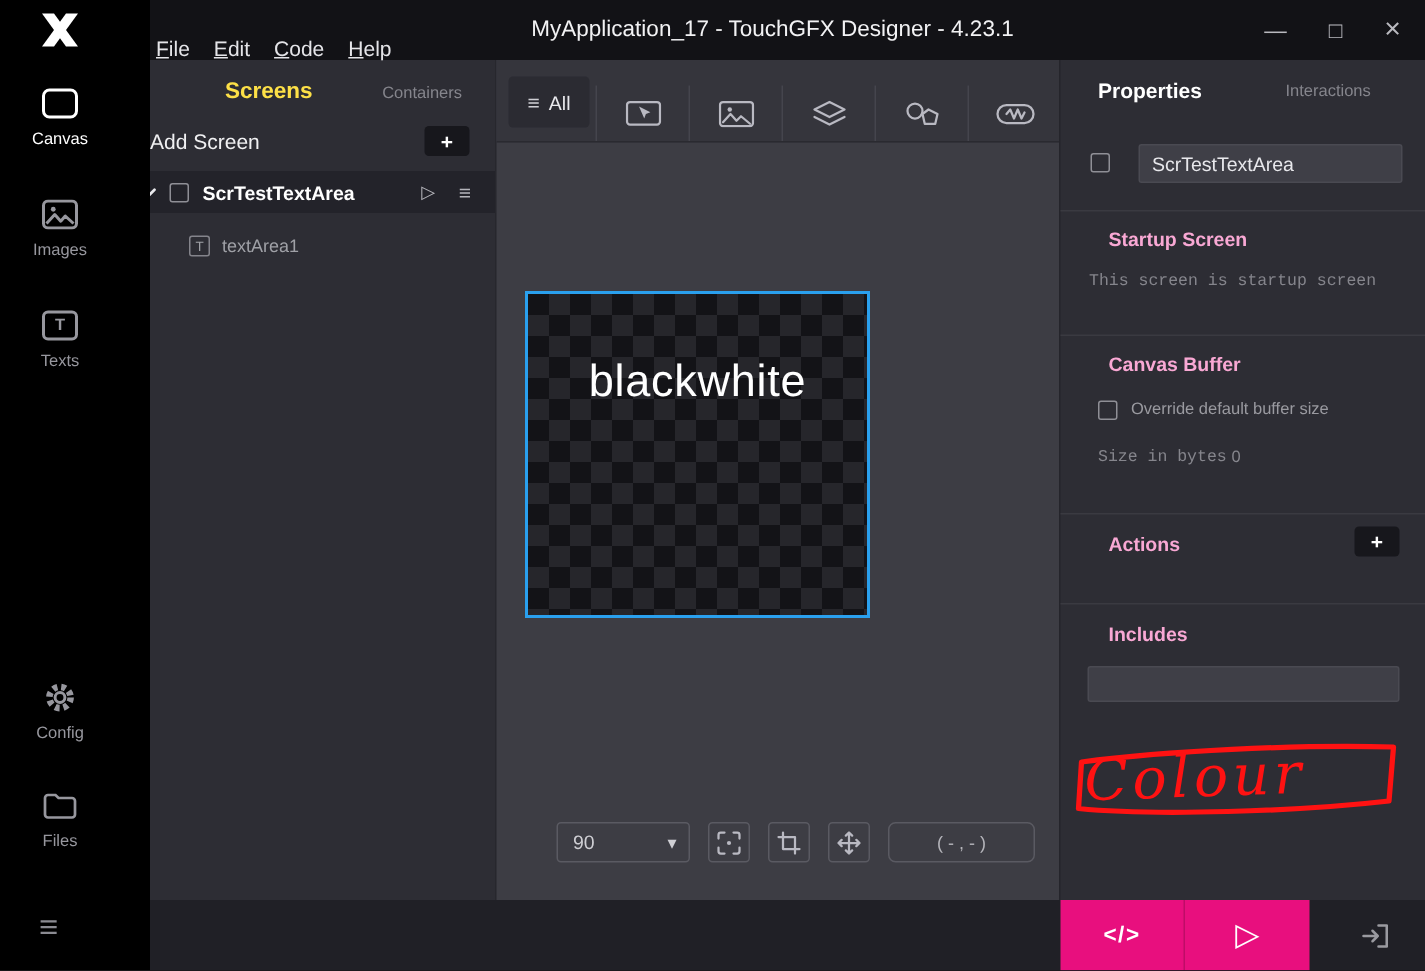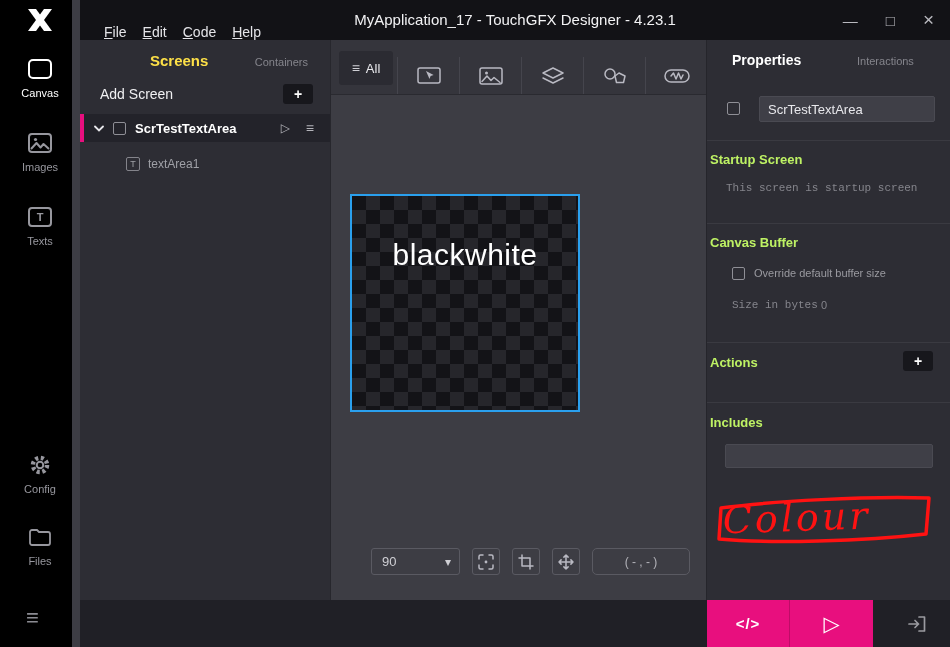--- a/index.html
+++ b/index.html
@@ -10,21 +10,21 @@
   .titlebar{position:absolute;left:80px;top:0;width:870px;height:40px;background:#121216;}
   .menubar{position:absolute;left:24px;top:0;height:40px;display:flex;gap:16px;align-items:flex-end;z-index:3;}
   .menu-item{font-size:14px;color:#e4e4e8;cursor:default;}
   .menu-item::first-letter{text-decoration:underline;}
   .window-title{position:absolute;left:0;right:0;top:0;height:40px;line-height:40px;text-align:center;font-size:15px;color:#f2f2f4;z-index:1;}
   .win-controls{position:absolute;right:16px;top:0;height:40px;display:flex;gap:28px;align-items:center;z-index:3;}
   .win-btn{color:#b9b9bf;font-size:15px;cursor:default;}
   .win-btn.close{font-size:19px;}
 
   
-  .sidebar{position:absolute;left:0;top:0;width:72px;height:647px;background:#000;z-index:2;}
+  .sidebar{position:absolute;left:0;top:0;width:100px;height:647px;background:#000;z-index:2;}
   .logo{position:absolute;left:0;top:0;width:80px;height:40px;display:flex;align-items:center;justify-content:center;}
   .side-item{position:absolute;left:0;width:80px;text-align:center;color:#97979e;cursor:pointer;}
   .side-item.active{color:#fff;}
   .side-ic{height:26px;display:flex;align-items:center;justify-content:center;}
   .side-label{display:block;margin-top:5px;font-size:11px;}
   .t-icon{width:24px;height:20px;border:2px solid #97979e;border-radius:4px;color:#97979e;font-size:11px;font-weight:bold;display:flex;align-items:center;justify-content:center;}
   .canvas-glyph{width:24px;height:20px;border:2px solid #fff;border-radius:5px;}
   .side-burger{position:absolute;left:26px;top:605px;font-size:22px;color:#8b8b92;cursor:pointer;}
 
   
@@ -66,21 +66,21 @@
   .sq-btn{position:absolute;top:508px;width:28px;height:27px;border:1px solid #5a5a62;border-radius:3px;display:flex;align-items:center;justify-content:center;cursor:pointer;}
   .coords-pill{position:absolute;left:261px;top:508px;width:98px;height:27px;border:1px solid #5a5a62;border-radius:5px;color:#b4b4ba;font-size:12px;display:flex;align-items:center;justify-content:center;}
 
   
   .props{position:absolute;left:706px;top:40px;width:248px;height:560px;background:#2d2d34;border-left:1px solid #25252b;}
   .props-tab1{position:absolute;left:25px;top:12px;font-size:14px;font-weight:bold;color:#fff;cursor:pointer;}
   .props-tab2{position:absolute;left:150px;top:15px;font-size:11px;color:#85858c;cursor:pointer;}
   .name-cb{position:absolute;left:20px;top:62px;}
   .name-input{position:absolute;left:52px;top:56px;width:176px;height:26px;background:#3f3f47;border:1px solid #4a4a52;border-radius:2px;color:#e8e8ec;font-size:13px;padding:0 8px;font-family:"Liberation Sans",sans-serif;outline:none;}
   .divider{position:absolute;left:0;width:244px;height:1px;background:#3a3a41;}
-  .sec-title{position:absolute;left:3px;font-size:13px;font-weight:bold;color:#bef264;}
+  .sec-title{position:absolute;left:32px;font-size:13px;font-weight:bold;color:#f9a8d4;}
   .sec-note{position:absolute;left:19px;font-size:11px;color:#85858c;font-family:Liberation Mono, monospace;}
   .ov-cb{position:absolute;left:25px;top:227px;}
   .ov-label{position:absolute;left:47px;top:227px;font-size:11px;color:#9a9aa0;}
   .size-label{position:absolute;left:25px;top:259px;font-size:11px;color:#85858c;font-family:Liberation Mono, monospace;}
   .size-value{position:absolute;left:114px;top:259px;font-size:11px;color:#85858c;}
   .actions-plus{left:196px;top:311px;}
   .includes-input{position:absolute;left:18px;top:404px;width:208px;height:24px;background:#3f3f47;border:1px solid #4a4a52;border-radius:2px;color:#e8e8ec;font-size:12px;padding:0 8px;font-family:"Liberation Sans",sans-serif;outline:none;}
   .annotation{position:absolute;left:6px;top:444px;width:224px;height:66px;overflow:visible;}
   .scribble-box{fill:none;stroke:#ff1212;stroke-width:3.5;stroke-linecap:round;stroke-linejoin:round;}
   .scribble-text{font-family:"DejaVu Serif",serif;font-style:italic;font-size:38px;letter-spacing:3px;fill:#ff1212;}

